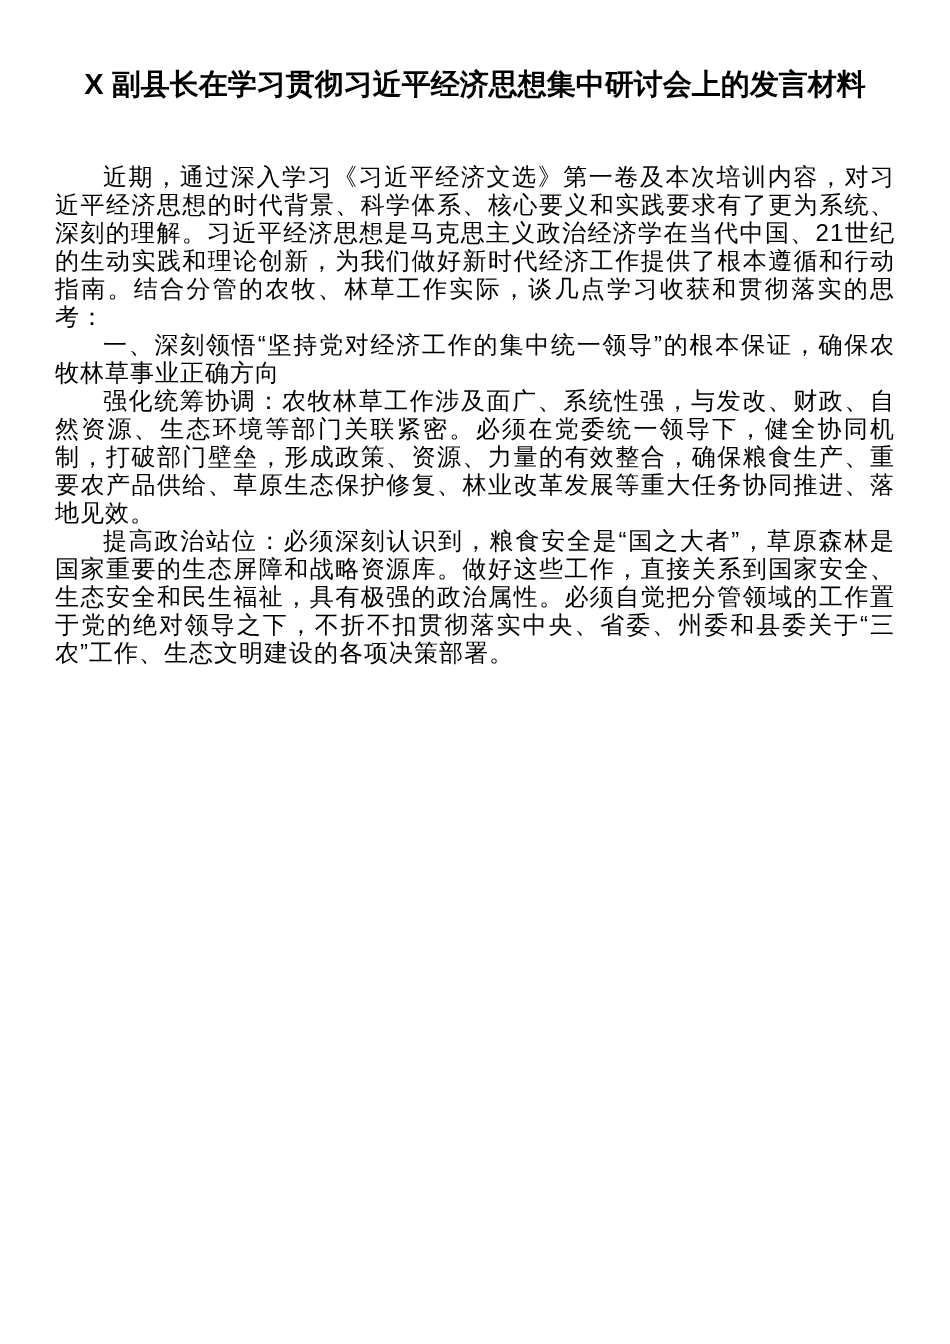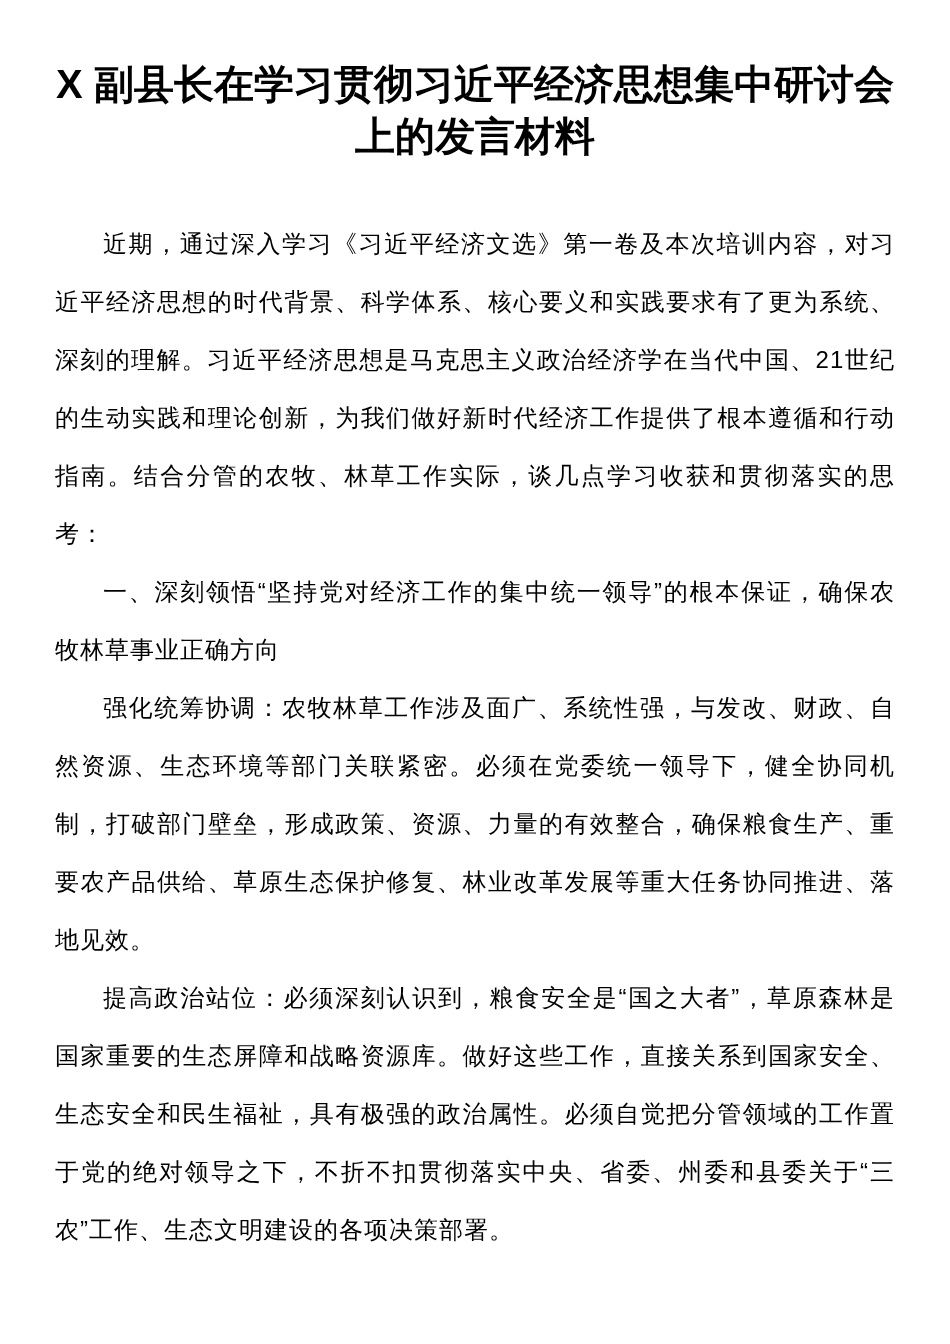--- a/index.html
+++ b/index.html
@@ -15,34 +15,34 @@
     font-family: "Liberation Sans", "DejaVu Sans", sans-serif;
   }
   .page {
     box-sizing: border-box;
     width: 950px;
     height: 1344px;
     padding: 58px 55px 0 55px;
     background: #ffffff;
   }
   .doc-title {
-    font-size: 40px;
+    font-size: 29px;
     font-weight: 700;
     line-height: 52px;
     text-align: center;
     letter-spacing: 0;
     margin: 0 auto 53px auto;
     width: 840px;
   }
   .doc-body {
     width: 840px;
   }
   .para {
     font-size: 24px;
-    line-height: 58px;
+    line-height: 28px;
     letter-spacing: 1px;
     text-align: justify;
     text-justify: inter-ideograph;
     text-indent: 2em;
     margin: 0;
     word-break: break-all;
   }
   .heading {
     font-weight: 400;
   }

